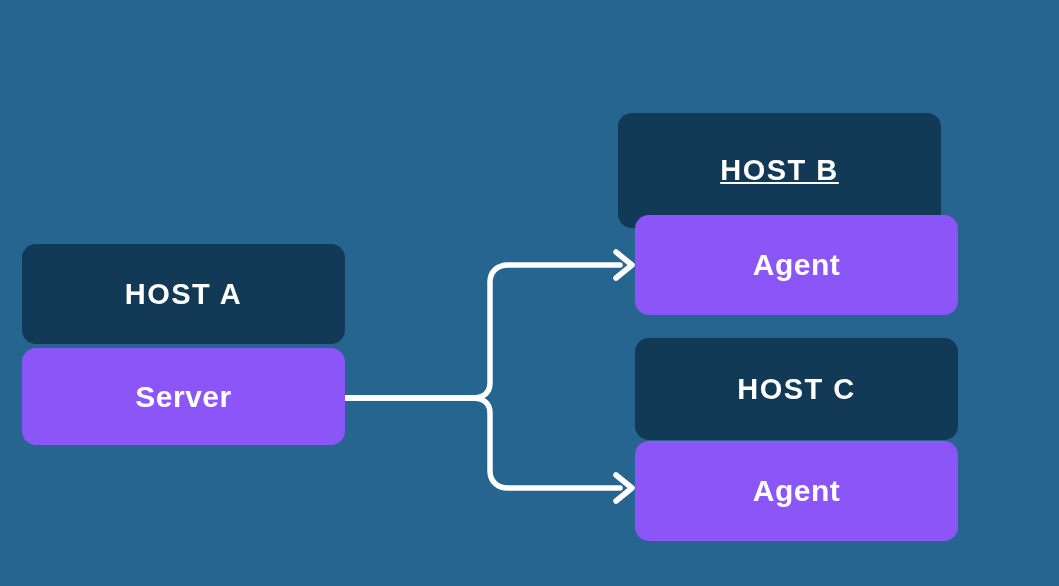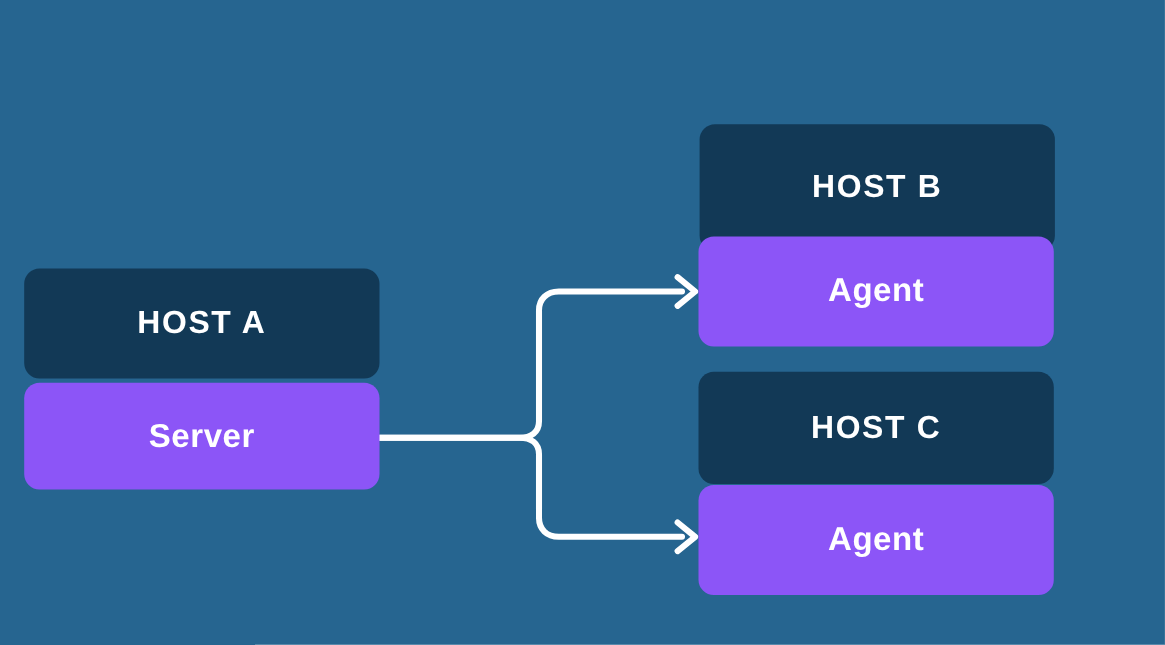--- a/index.html
+++ b/index.html
@@ -33,21 +33,21 @@
     letter-spacing:1.5px;
   }
   .comp-box{
     background:#8C55F7;
     font-weight:700;
     font-size:30px;
     letter-spacing:0.5px;
   }
   #box-host-a{left:22px;top:244px;height:100px;}
   #box-server-a{left:22px;top:348px;height:97px;}
-  #box-host-b{left:636px;top:113px;height:115px;}
+  #box-host-b{left:618px;top:113px;height:115px;text-decoration:underline;}
   #box-agent-b{left:635px;top:215px;height:100px;}
   #box-host-c{left:635px;top:338px;height:102px;}
   #box-agent-c{left:635px;top:441px;height:100px;}
 </style>
 </head>
 <body>
 
 <div class="canvas">
 
   <svg class="connector-svg" viewBox="0 0 1059 586">

